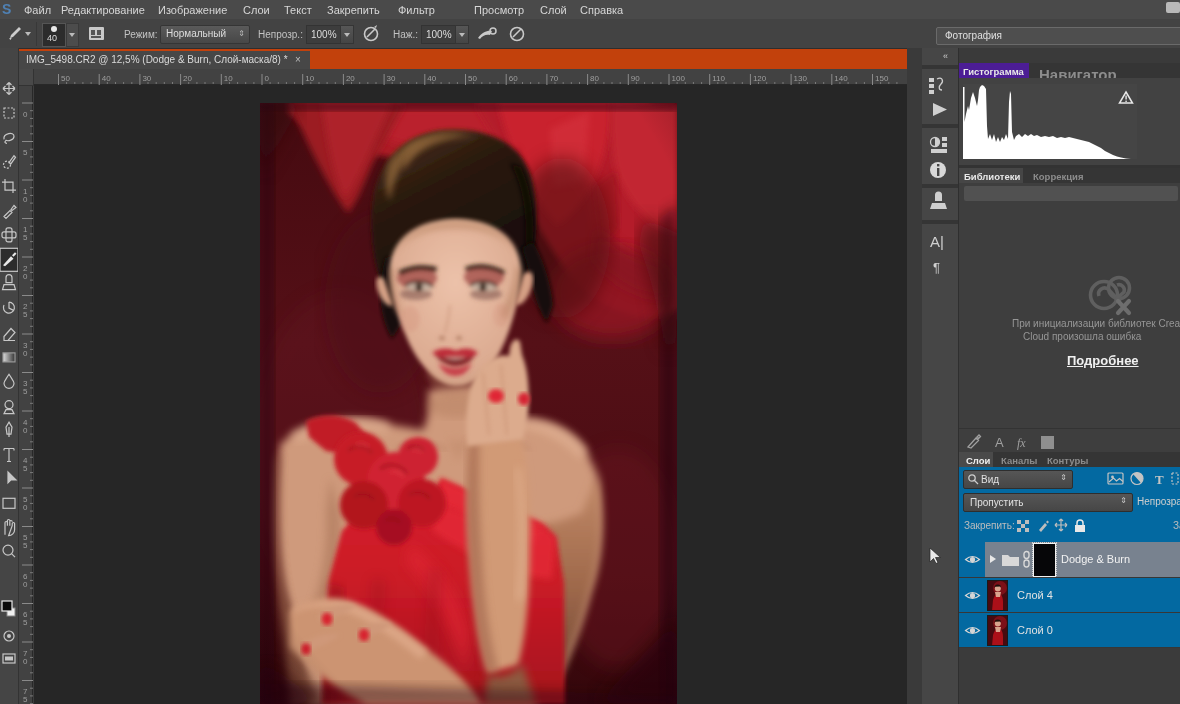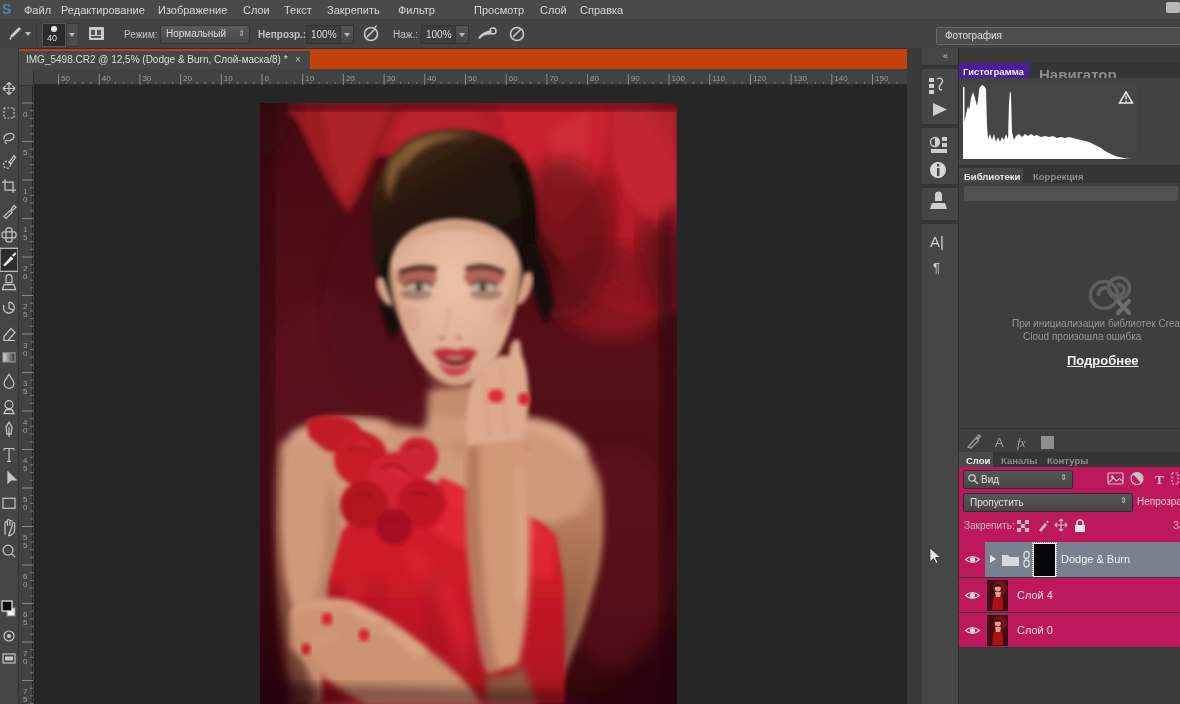--- a/index.html
+++ b/index.html
@@ -48,21 +48,21 @@
     <rect x="3" y="5" width="4" height="5" fill="#555"></rect>
     <rect x="9" y="5" width="4" height="5" fill="#555"></rect>
     <rect x="3" y="11" width="10" height="2" fill="#555"></rect>
   </svg>
   <span class="mi abs" style="left:124px;top:10px;font-size:10px;color:#c2c2c2;">Режим:</span>
 
   <span class="abs" style="left:160px;top:6px;width:88px;height:17px;background:linear-gradient(#5a5a5a,#474747);border:1px solid #353535;border-radius:2px;">
     <span class="abs" style="left:5px;top:2px;font-size:10px;color:#ddd;">Нормальный</span>
     <span class="abs" style="right:4px;top:3px;color:#bbb;font-size:8px;">⇕</span>
   </span>
-  <span class="mi abs" style="left:258px;top:10px;font-size:10px;color:#c2c2c2;font-weight:bold;">Непрозр.:</span>
+  <span class="mi abs" style="left:258px;top:10px;font-size:10px;color:#c2c2c2;">Непрозр.:</span>
   <span class="abs" style="left:306px;top:6px;width:33px;height:17px;background:#3d3d3d;border:1px solid #333;">
     <span class="abs" style="left:4px;top:3px;font-size:10px;color:#ddd;">100%</span>
   </span>
   <span class="abs" style="left:340px;top:6px;width:12px;height:17px;background:linear-gradient(#565656,#454545);border:1px solid #353535;">
     <span class="abs" style="left:3px;top:7px;width:0;height:0;border-left:3px solid transparent;border-right:3px solid transparent;border-top:4px solid #bbb;"></span>
   </span>
 
   <svg class="abs" style="left:362px;top:5px;" width="19" height="19" viewBox="0 0 19 19">
     <circle cx="9" cy="10" r="6.5" fill="none" stroke="#c9c9c9" stroke-width="1.6"></circle>
     <path d="M5 13 L13 5" stroke="#c9c9c9" stroke-width="1.6"></path>
@@ -667,21 +667,21 @@
   </div>
 
   <div class="abs" style="left:0;top:404px;width:222px;height:15px;background:#353535;">
     <div class="abs" style="left:0;top:0;width:34px;height:15px;background:#4a4a4a;">
       <span class="abs" style="left:7px;top:3px;font-size:9.5px;font-weight:bold;color:#f0f0f0;">Слои</span>
     </div>
     <span class="abs" style="left:42px;top:3px;font-size:9.5px;font-weight:bold;color:#8c8c8c;">Каналы</span>
     <span class="abs" style="left:88px;top:3px;font-size:9.5px;font-weight:bold;color:#8c8c8c;">Контуры</span>
   </div>
 
-  <div class="abs" style="left:0;top:419px;width:222px;height:237px;background:#be185d;">
+  <div class="abs" style="left:0;top:419px;width:222px;height:237px;background:#0369a1;">
 
     <div class="abs" style="left:4px;top:3px;width:108px;height:17px;background:linear-gradient(#565656,#464646);border:1px solid #2e2e2e;border-radius:2px;">
       <svg class="abs" style="left:3px;top:2px;" width="12" height="12" viewBox="0 0 12 12">
           <circle cx="5" cy="5" r="3.2" fill="none" stroke="#ccc" stroke-width="1.3"></circle>
           <path d="M7.5 7.5 L11 11" stroke="#ccc" stroke-width="1.3"></path>
         </svg>
       <span class="abs" style="left:17px;top:3px;font-size:10px;color:#e0e0e0;">Вид</span>
       <span class="abs" style="right:5px;top:2px;color:#ccc;font-size:8px;">⇕</span>
     </div>
     <svg class="abs" style="left:148px;top:4px;" width="74" height="16" viewBox="0 0 74 16">

